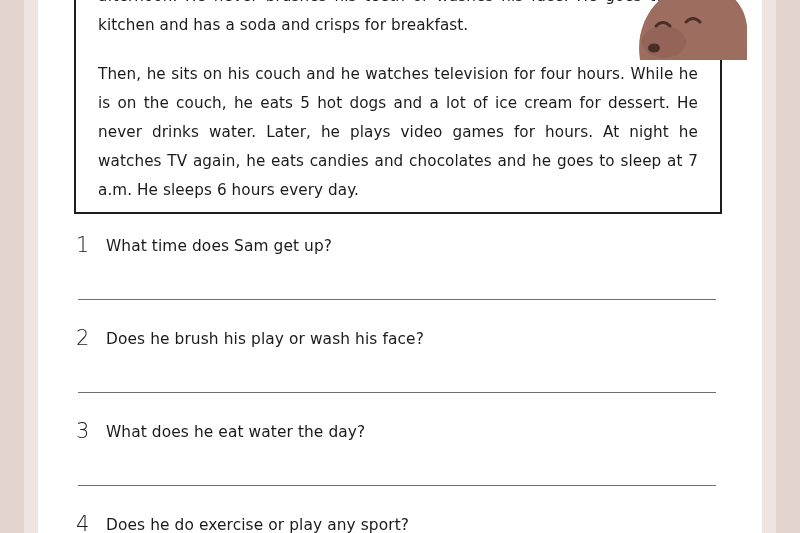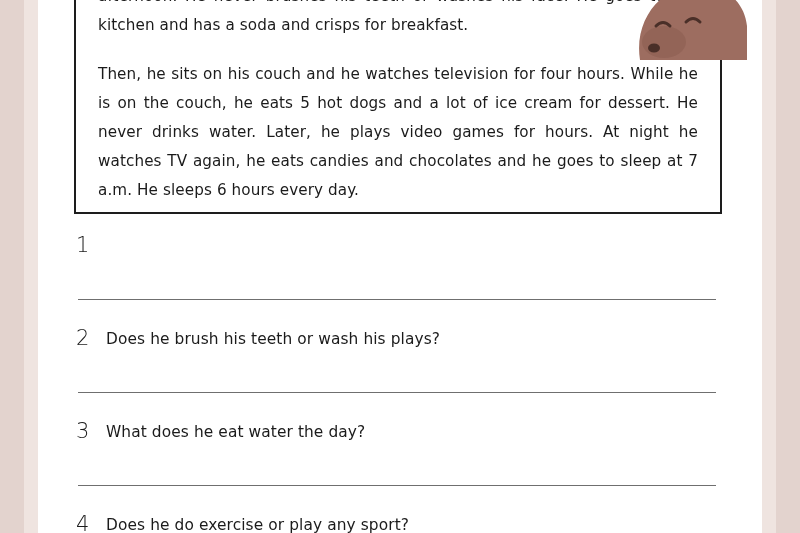--- a/index.html
+++ b/index.html
@@ -160,26 +160,27 @@
 
       <ellipse cx="26" cy="84" rx="6" ry="4.5" fill="#4a2f28"></ellipse>
 
       <path d="M78 16 q10 -8 18 -2 q6 5 -2 9 q-9 4 -2 9 q7 5 17 -1" stroke="#f4ece9" stroke-width="3" fill="none" stroke-linecap="round"></path>
     </svg>
 
     <div class="questions">
 
       <div class="q-row">
         <div class="q-num">1</div>
+        <div class="q-text">What time does Sam get up?</div>
         <div class="q-line"></div>
       </div>
 
       <div class="q-row">
         <div class="q-num">2</div>
-        <div class="q-text">Does he brush his teeth or wash his plays?</div>
+        <div class="q-text">Does he brush his play or wash his face?</div>
         <div class="q-line"></div>
       </div>
 
       <div class="q-row">
         <div class="q-num">3</div>
         <div class="q-text">What does he eat water the day?</div>
         <div class="q-line"></div>
       </div>
 
       <div class="q-row">

